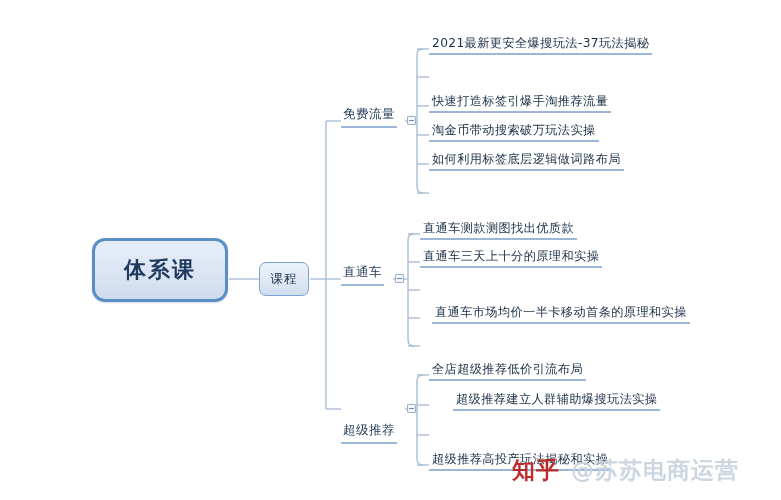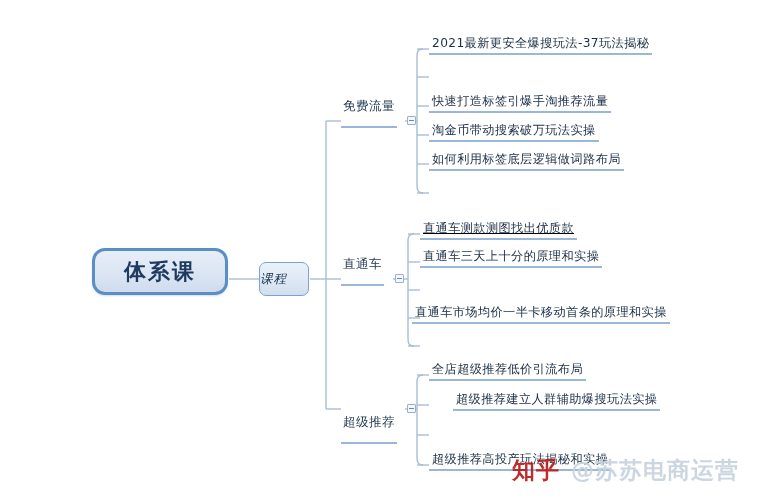--- a/index.html
+++ b/index.html
@@ -22,23 +22,23 @@
     left: 0;
     top: 0;
     width: 781px;
     height: 500px;
     pointer-events: none;
   }
   
   .root-node {
     position: absolute;
     left: 92px;
-    top: 248px;
+    top: 238px;
     width: 136px;
-    height: 47px;
+    height: 64px;
     box-sizing: border-box;
     background: linear-gradient(180deg, #e6eef8 0%, #dbe5f3 55%, #cfdcef 100%);
     border: 3px solid #5b8ec4;
     border-radius: 13px;
     display: flex;
     align-items: center;
     justify-content: center;
     box-shadow: 0 1px 2px rgba(80,110,150,0.25);
   }
   .root-node .label {
@@ -54,40 +54,39 @@
     left: 259px;
     top: 262px;
     width: 50px;
     height: 34px;
     box-sizing: border-box;
     background: linear-gradient(180deg, #eaf1fa 0%, #dde7f4 60%, #d2ddee 100%);
     border: 1.6px solid #7ba3d0;
     border-radius: 7px;
     display: flex;
     align-items: center;
-    justify-content: flex-start;
-    font-style: italic;
+    justify-content: center;
   }
   .l1-node .label {
     font-size: 12.5px;
     color: #20364f;
     letter-spacing: 1px;
   }
   
   .l2-node {
     position: absolute;
     height: 20px;
     display: flex;
     align-items: flex-end;
   }
   .l2-node .label {
     font-size: 12.5px;
     color: #1e3550;
     letter-spacing: 0.5px;
-    padding: 0 2px 13px 2px;
+    padding: 0 2px 5px 2px;
     border-bottom: 2px solid #9ab6d8;
     line-height: 15px;
   }
   
   .leaf {
     position: absolute;
     height: 22px;
     display: flex;
     align-items: flex-end;
     white-space: nowrap;
@@ -204,27 +203,27 @@
   </div>
   <div class="leaf" style="left:429px; top:149px;justify-content:center;">
     <span class="label">如何利用标签底层逻辑做词路布局</span>
   </div>
 
   <div class="l2-node" style="left:341px; top:266px;">
     <span class="label">直通车</span>
   </div>
   <div class="toggle" style="left:395px; top:274px;"></div>
 
-  <div class="leaf" style="left:420px; top:218px;text-decoration:underline;">
+  <div class="leaf" style="left:420px; top:218px;">
     <span class="label">直通车测款测图找出优质款</span>
   </div>
   <div class="leaf" style="left:420px; top:246px;">
     <span class="label">直通车三天上十分的原理和实操</span>
   </div>
-  <div class="leaf" style="left:412px; top:302px;text-align:right;">
+  <div class="leaf" style="left:432px; top:302px;text-align:right;">
     <span class="label">直通车市场均价一半卡移动首条的原理和实操</span>
   </div>
 
   <div class="l2-node" style="left:341px; top:396px;margin-top:28px;">
     <span class="label">超级推荐</span>
   </div>
   <div class="toggle" style="left:407px; top:404px;"></div>
 
   <div class="leaf" style="left:429px; top:359px;">
     <span class="label">全店超级推荐低价引流布局</span>

